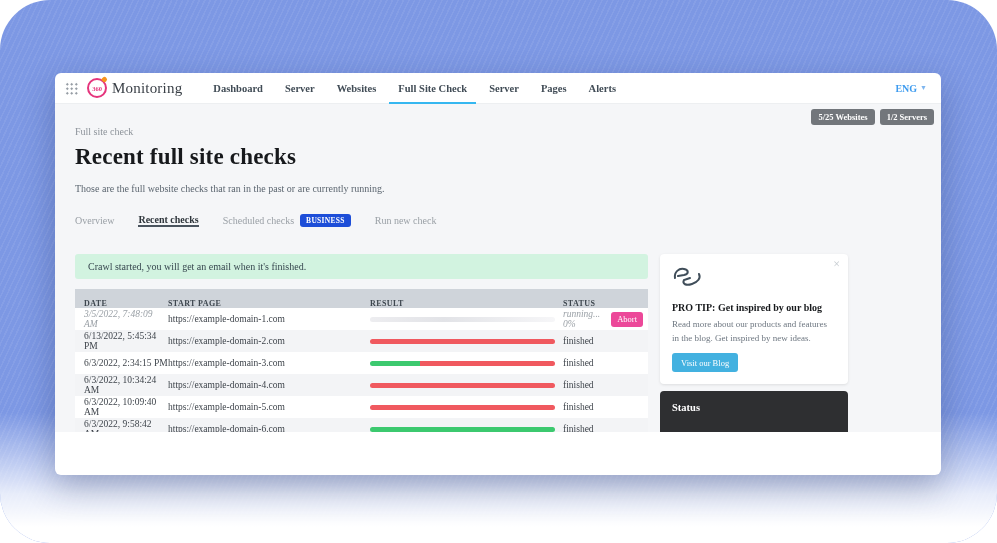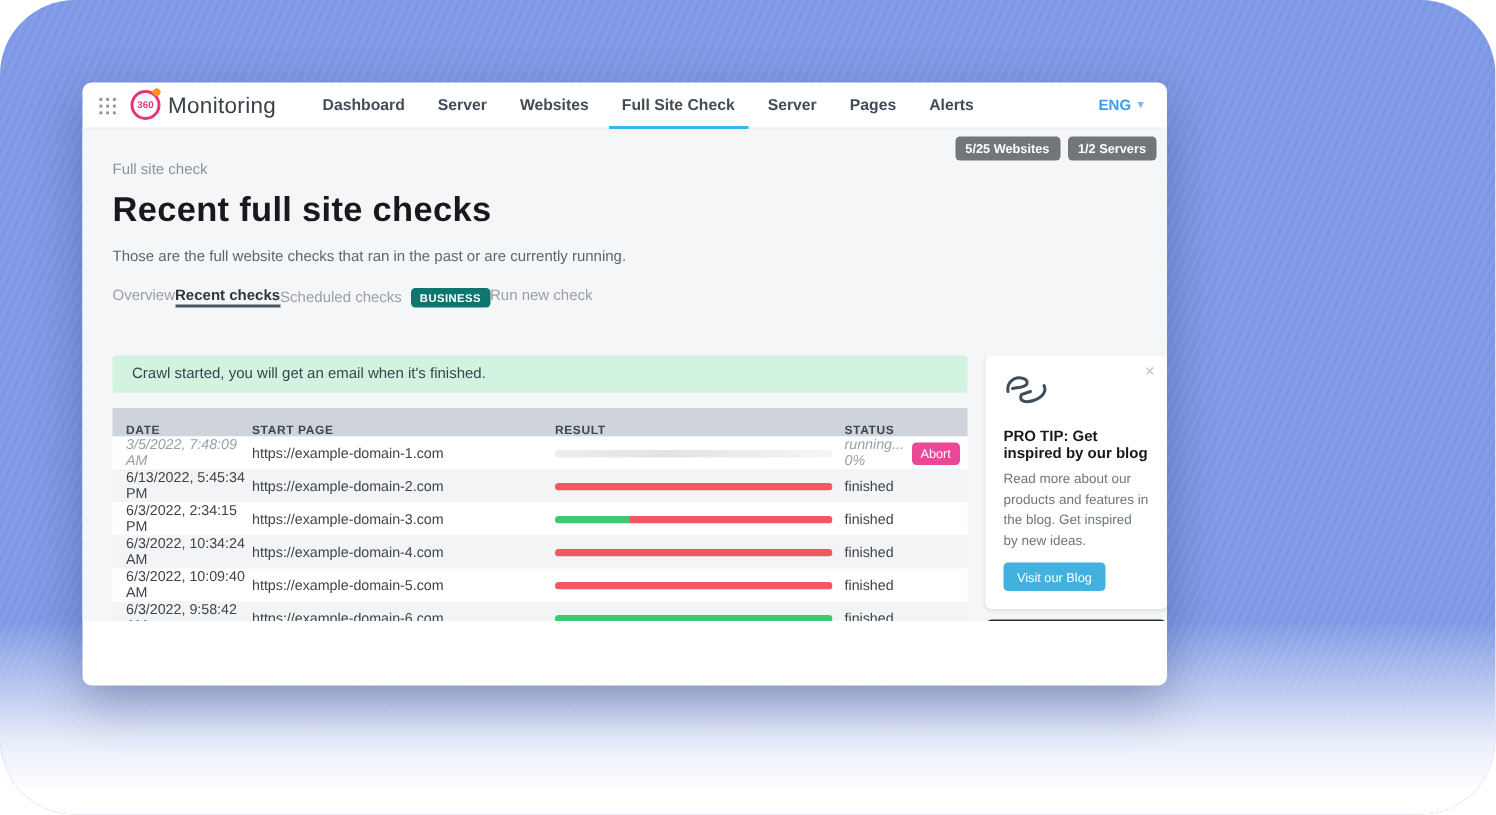--- a/index.html
+++ b/index.html
@@ -7,22 +7,22 @@
   .stage{position:relative;width:997px;height:543px;}
 
   
   .frame{position:absolute;inset:0;border-radius:50px;background:#7d98e4;overflow:hidden;}
   .frame .tex{position:absolute;inset:0;
     background:repeating-linear-gradient(115deg,rgba(255,255,255,.07) 0 1.5px,rgba(255,255,255,0) 1.5px 5px);}
   .frame .fade{position:absolute;inset:0;
     background:linear-gradient(180deg,rgba(255,255,255,0) 76%,rgba(255,255,255,.82) 91%,#fff 97%);}
 
   
-  .window{position:absolute;left:55px;top:55px;width:723px;height:402px;background:#fff;
-    border-radius:6px;box-shadow:0 12px 32px rgba(24,36,84,.30);}
+  .window{position:absolute;left:55px;top:73px;width:886px;height:402px;background:#fff;
+    border-radius:6px;box-shadow:0 12px 32px rgba(24,36,84,.30);font-family:Liberation Serif, serif;}
 
   
   .appbar{height:30px;display:flex;align-items:center;padding:0 14px 0 5px;border-bottom:1px solid #edeff1;}
   .grid-icon{width:14px;height:14px;margin:0 9px 0 4px;
     background-image:radial-gradient(circle,#8d949c 1px,rgba(0,0,0,0) 1.2px);
     background-size:4.5px 4.5px;background-position:1px 1px;}
   .logo{display:flex;align-items:center;gap:5px;margin-right:20px;}
   .logo-circle{width:20px;height:20px;border:2px solid #e5347c;border-radius:50%;box-sizing:border-box;
     color:#e5347c;font-size:6.5px;font-weight:bold;display:flex;align-items:center;justify-content:center;position:relative;}
   .logo-circle::after{content:"";position:absolute;top:-3px;right:-2px;width:5px;height:5px;
@@ -38,24 +38,24 @@
   
   .content{position:absolute;top:31px;left:0;right:0;height:328px;background:#f5f6f8;overflow:hidden;}
   .badges{position:absolute;top:5px;right:7px;display:flex;gap:5px;}
   .badge{background:#72767b;color:#fff;font-size:8.5px;font-weight:bold;padding:3px 7px;border-radius:3px;}
 
   .page-head{padding:22px 0 0 20px;}
   .breadcrumb{font-size:10px;color:#8d939a;}
   .page-title{font-size:23px;color:#17191c;margin:7px 0 0;font-weight:bold;letter-spacing:.2px;}
   .subtitle{font-size:10px;color:#5c6670;margin-top:13px;}
 
-  .tabs{display:flex;align-items:flex-start;margin:15px 0 0 20px;height:22px;}
+  .tabs{display:flex;align-items:center;gap:24px;margin:15px 0 0 20px;height:22px;}
   .tab{font-size:10px;color:#9aa0a6;display:flex;align-items:center;gap:6px;cursor:pointer;}
   .tab.active{color:#2e353b;font-weight:bold;border-bottom:2px solid #4a545e;}
-  .biz-badge{background:#0f766e;color:#fff;font-size:7.5px;font-weight:bold;padding:2px 6px;
+  .biz-badge{background:#1d4ed8;color:#fff;font-size:7.5px;font-weight:bold;padding:2px 6px;
     border-radius:3px;letter-spacing:.3px;}
 
   .main{display:flex;margin:23px 0 0 20px;align-items:flex-start;}
   .list-col{width:573px;}
   .alert{background:#d2f3e0;border-radius:3px;height:25px;line-height:25px;padding-left:13px;
     font-size:10px;color:#37474f;}
 
   .table{margin-top:10px;}
   .thead{display:flex;background:#cfd4da;height:19px;align-items:flex-end;font-size:8px;font-weight:bold;
     color:#3e474f;letter-spacing:.4px;}

